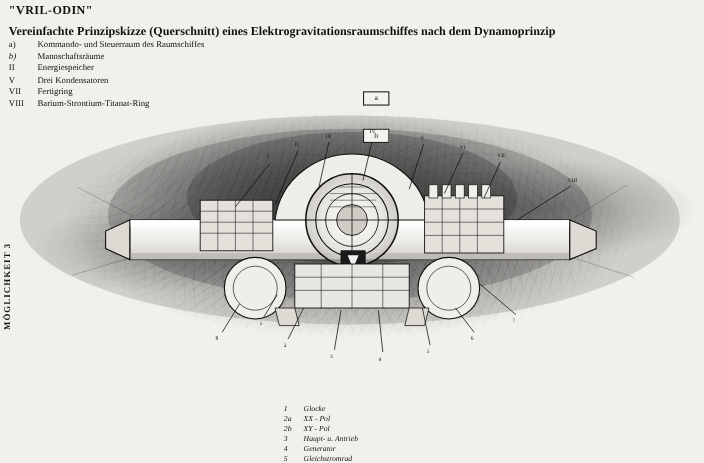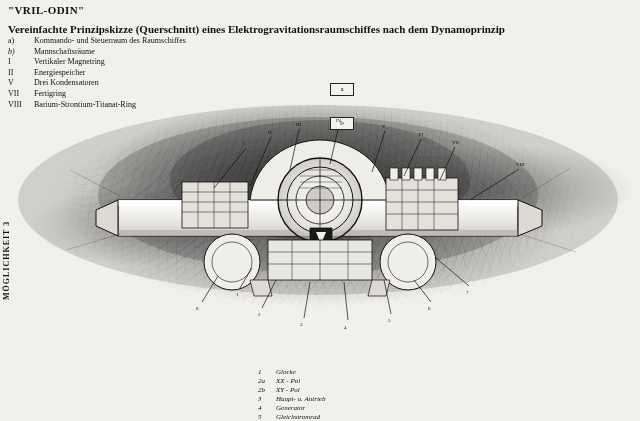--- a/index.html
+++ b/index.html
@@ -229,21 +229,20 @@
       <div class="lbl" style="left: 466px; top: 290px;">7</div>
       <div class="lbl" style="left: 196px; top: 306px;">8</div>
     </div>
 
   <div class="title">"VRIL-ODIN"</div>
   <div class="subtitle">Vereinfachte Prinzipskizze (Querschnitt) eines Elektrogravitationsraumschiffes nach dem Dynamoprinzip</div>
 
   <div class="legend" id="legend-top">
       <div class="row"><span class="key">a)</span><span>Kommando- und Steuerraum des Raumschiffes</span></div>
       <div class="row b"><span class="key">b)</span><span>Mannschaftsräume</span></div>
-      <div class="row"><span class="key">I</span><span>Vertikaler Magnetring</span></div>
       <div class="row"><span class="key">II</span><span>Energiespeicher</span></div>
       <div class="row"><span class="key">V</span><span>Drei Kondensatoren</span></div>
       <div class="row"><span class="key">VII</span><span>Fertigring</span></div>
       <div class="row"><span class="key">VIII</span><span>Barium-Strontium-Titanat-Ring</span></div>
     </div>
 
   <div class="vertical">MÖGLICHKEIT 3</div>
 
   <div class="bottom-legend">
     <div class="col" id="legend-bl">

